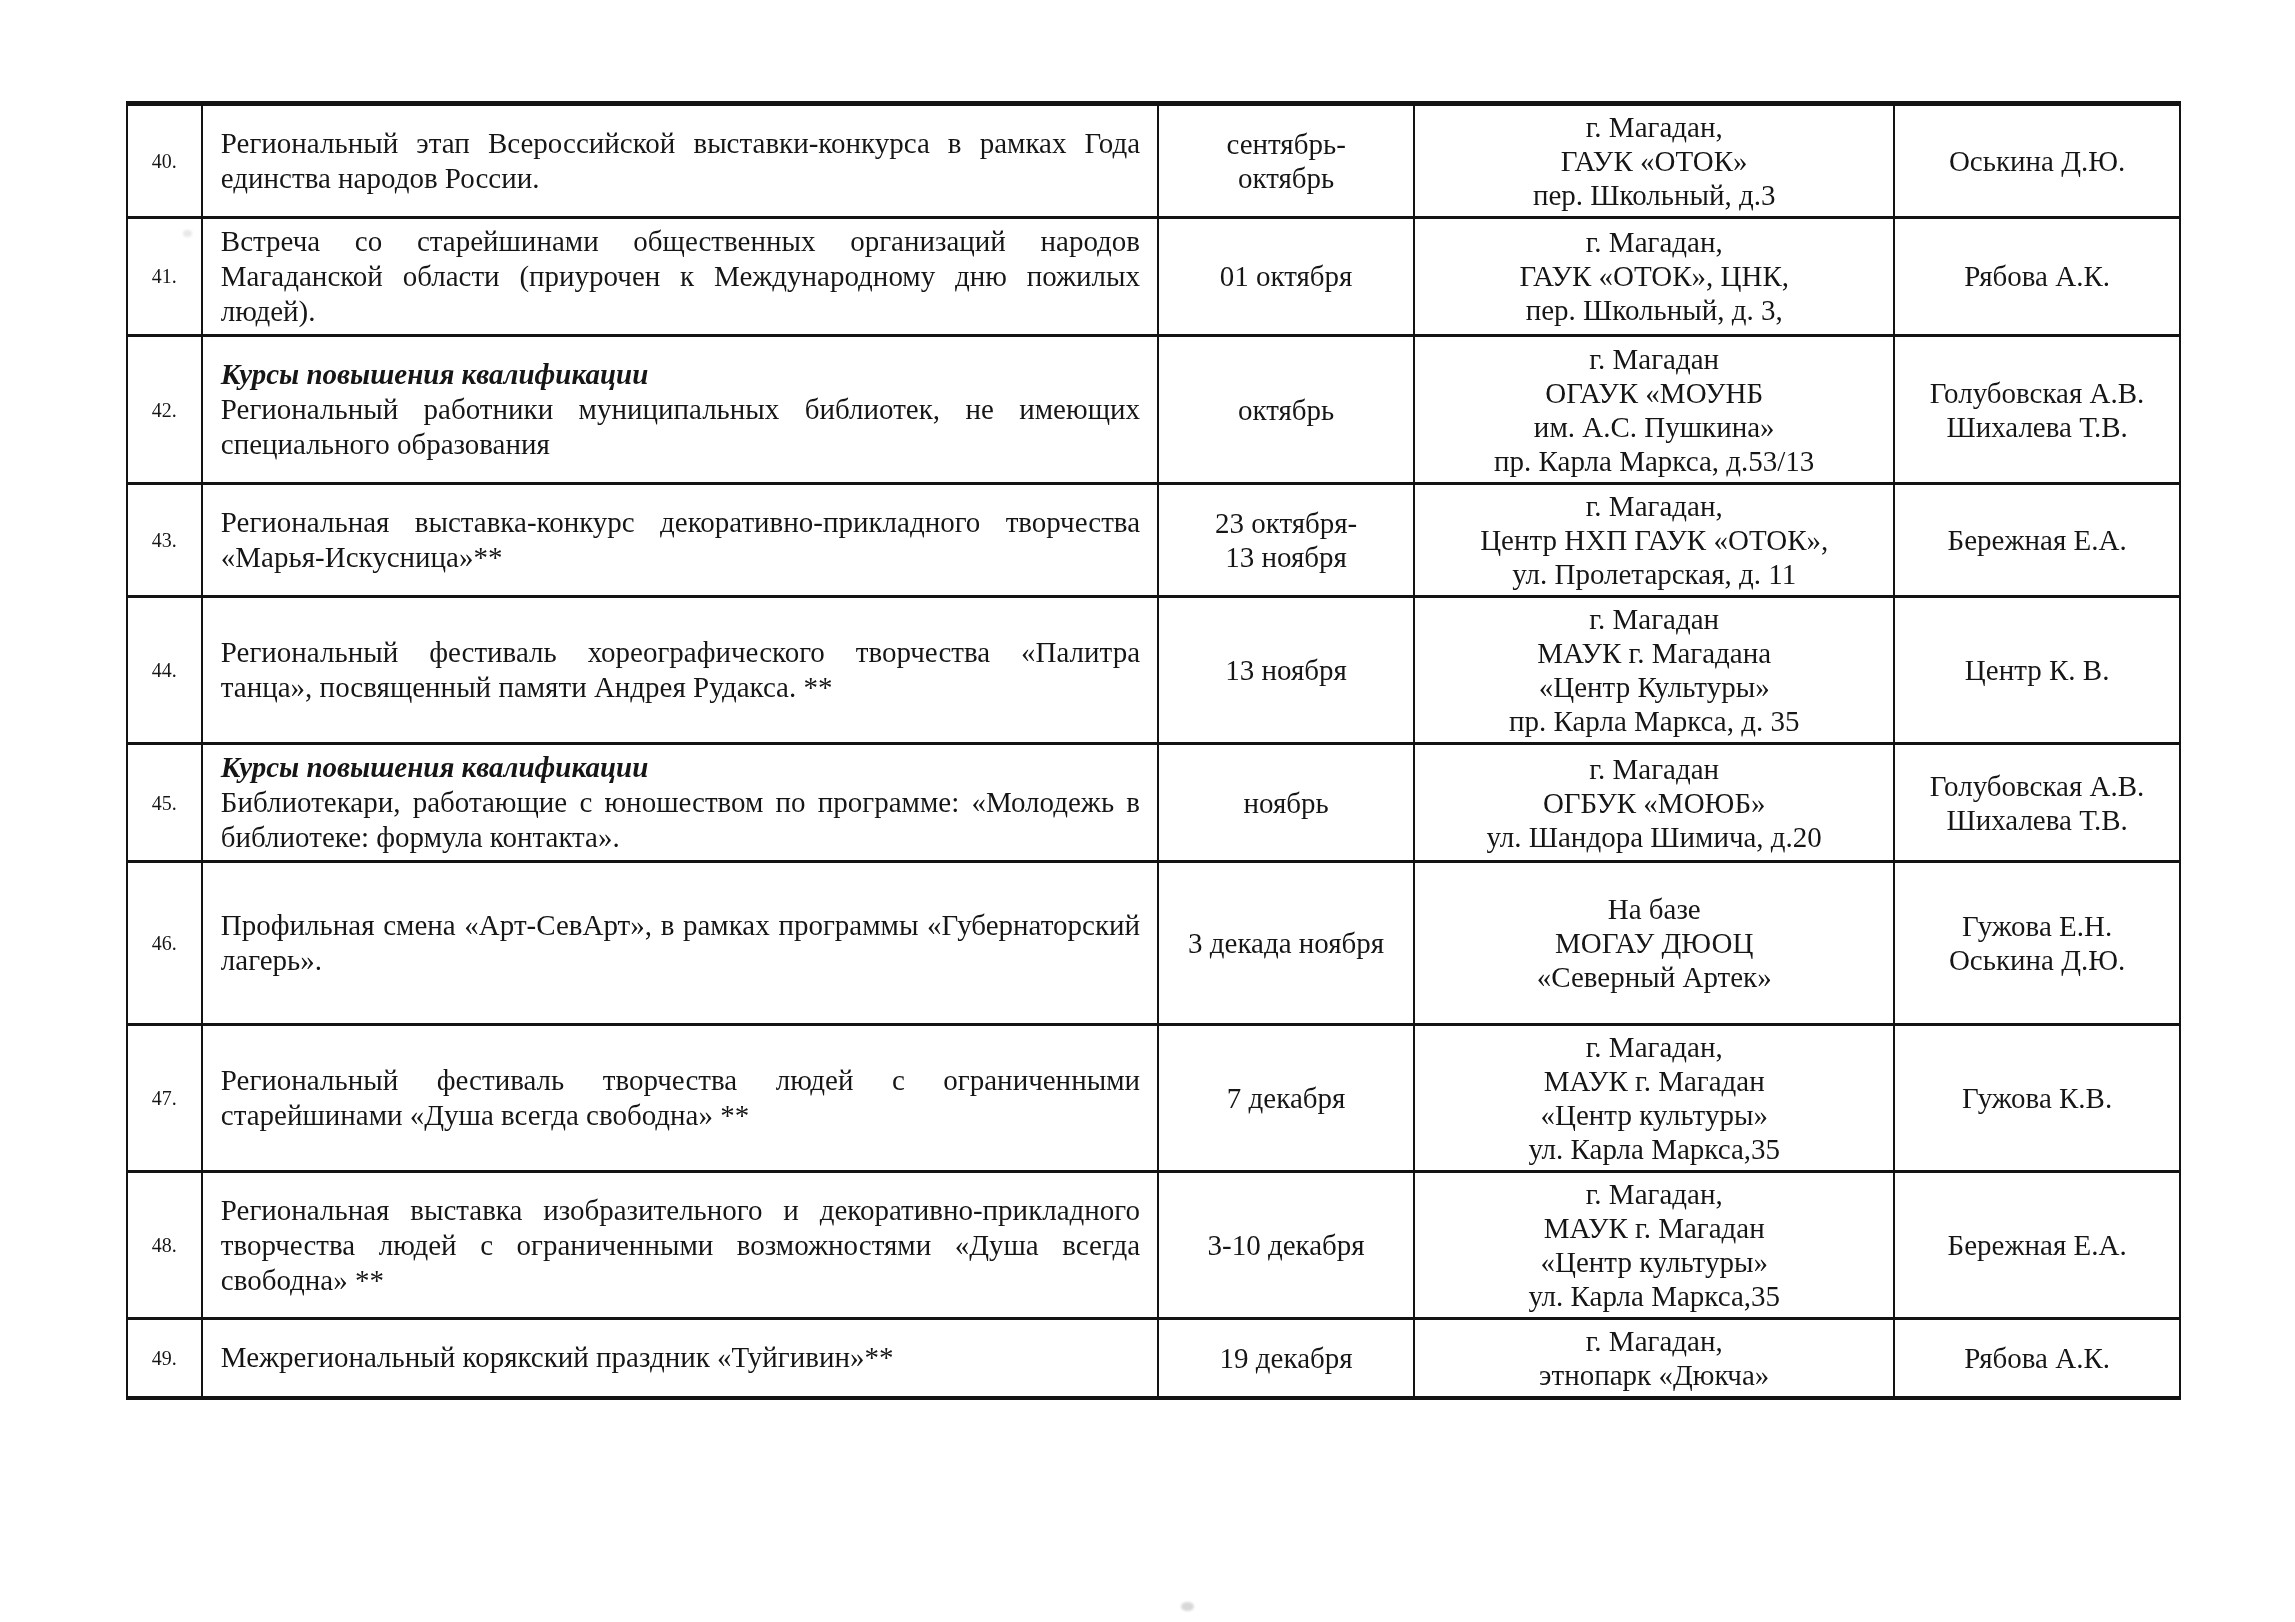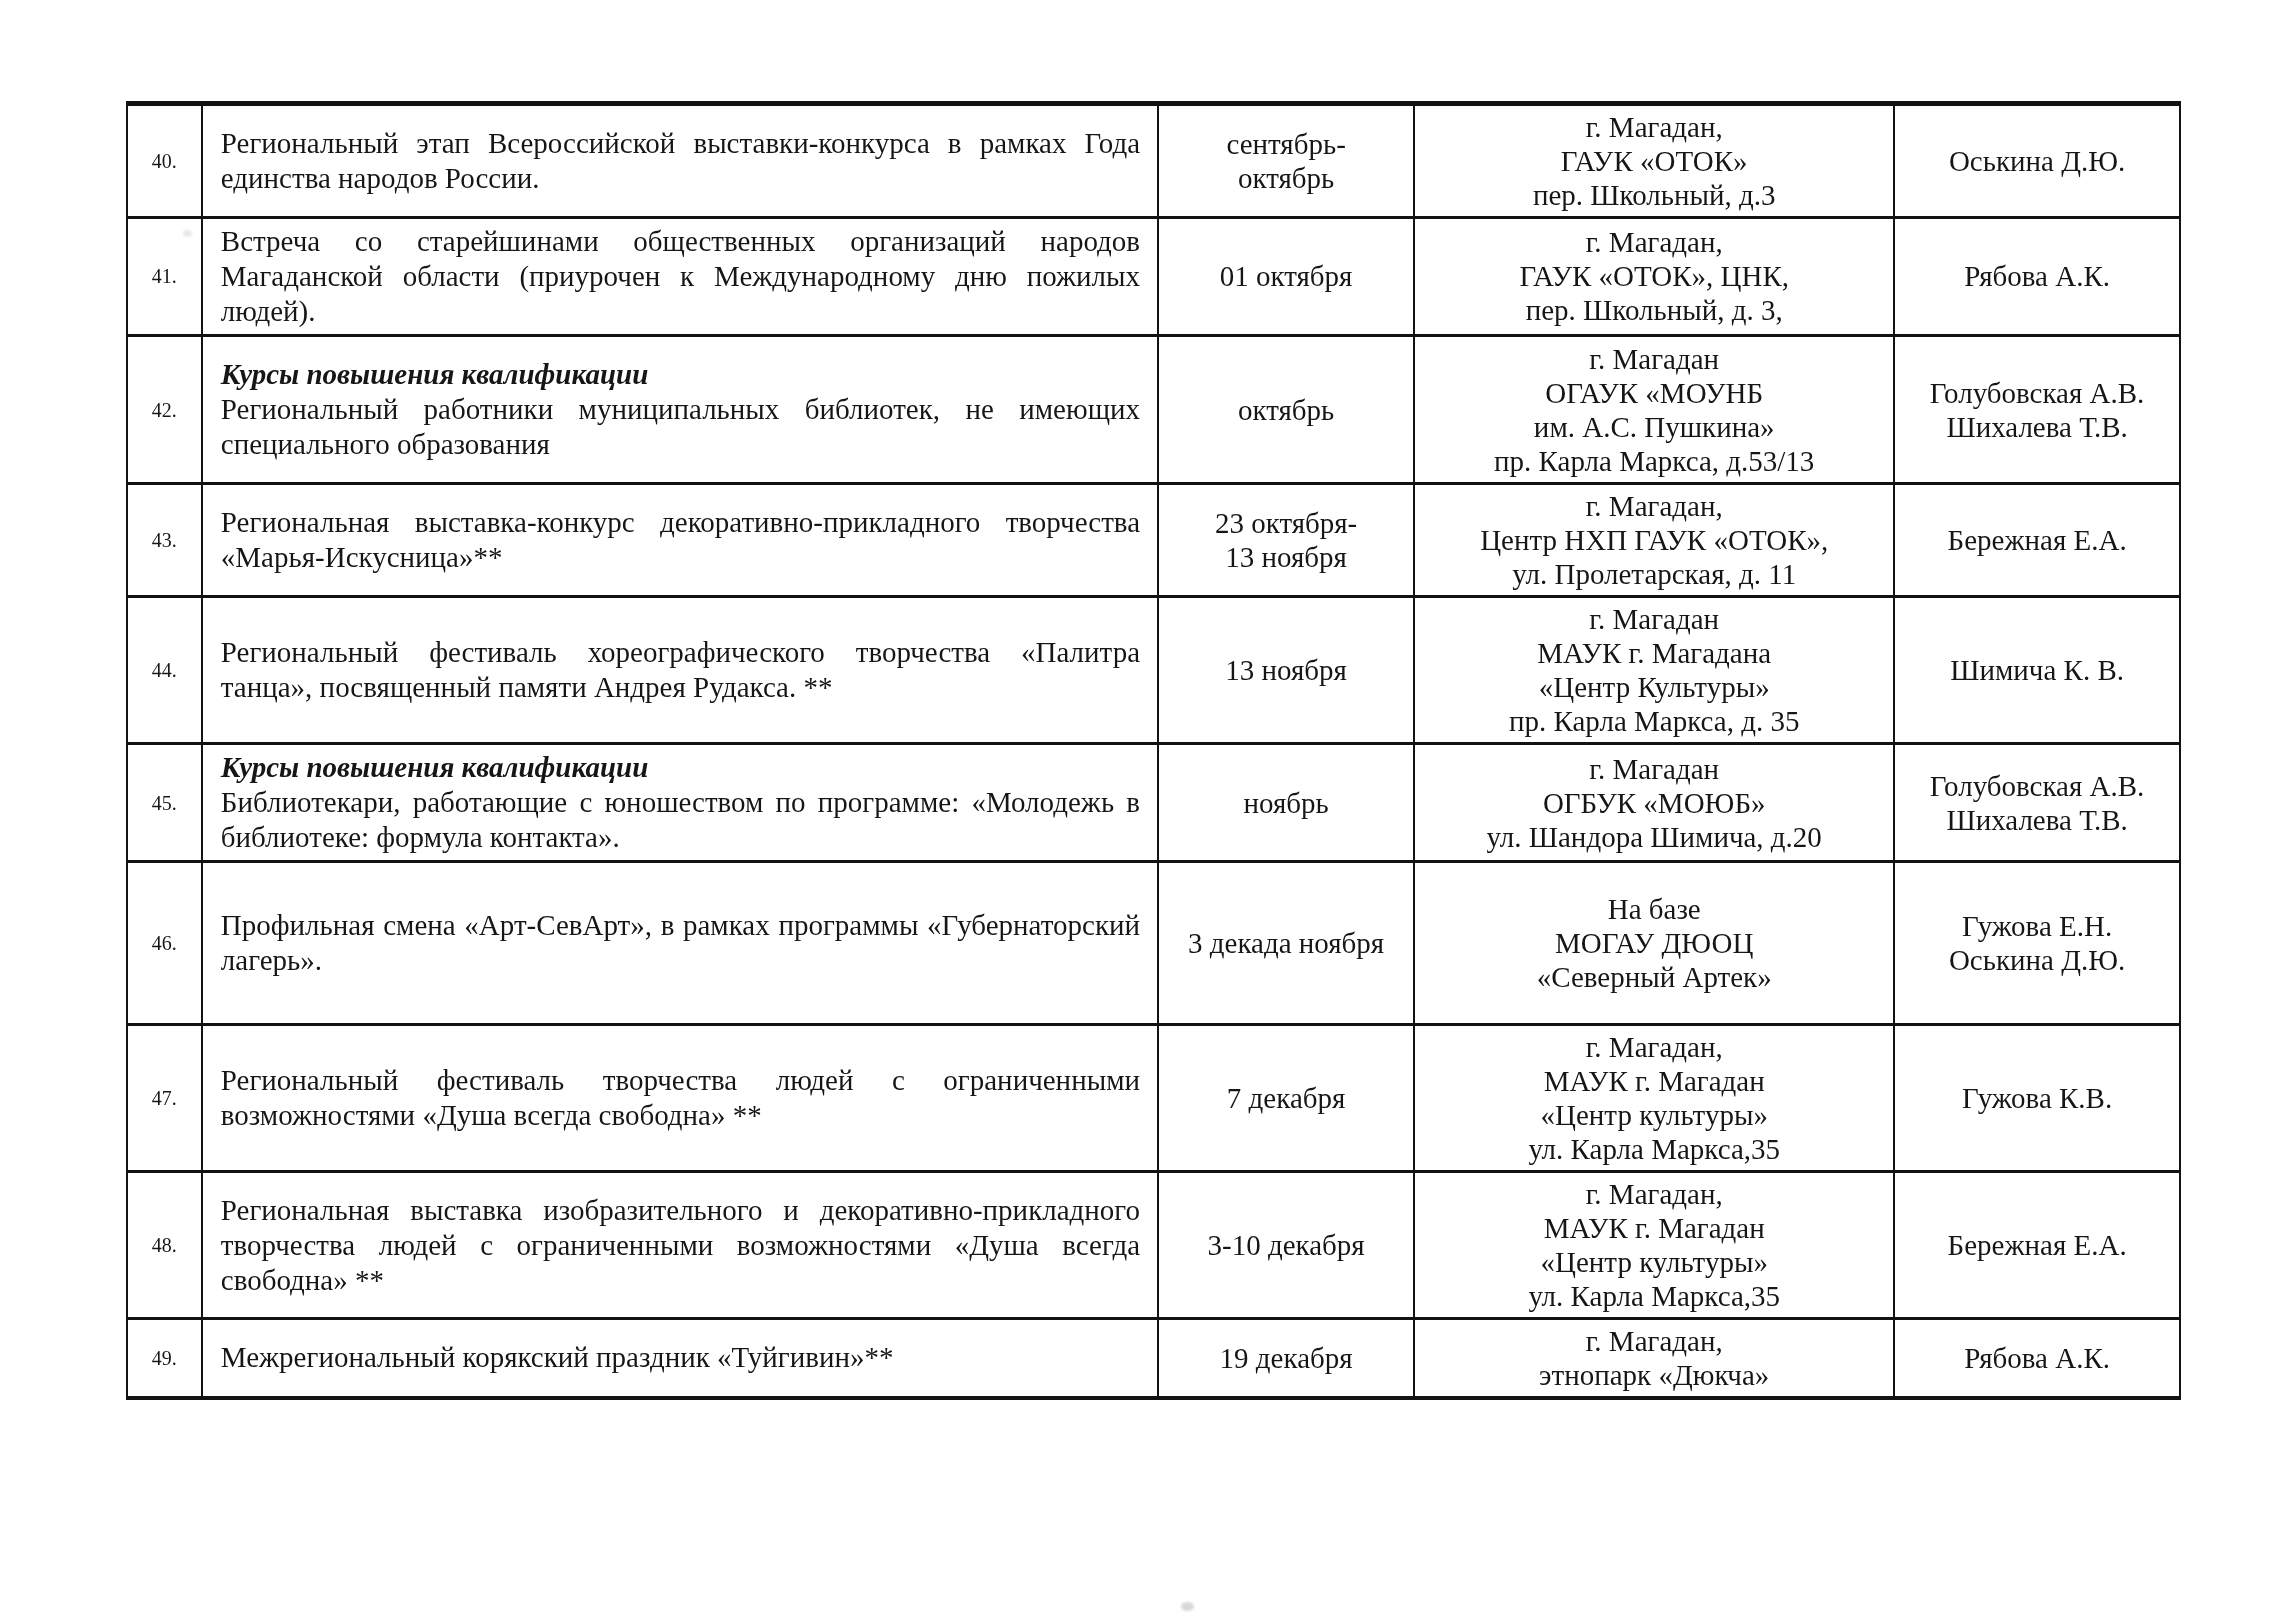--- a/index.html
+++ b/index.html
@@ -158,21 +158,21 @@
         <tr style="height:147px">
           <td class="num-cell">44.</td>
           <td class="event-cell">
             <div class="ev-head"></div><span>Региональный фестиваль хореографического творчества «Палитра танца», посвященный памяти Андрея Рудакса. **</span>
           </td>
           <td class="center-cell">13 ноября</td>
           <td class="center-cell">г. Магадан
 МАУК г. Магадана
 «Центр Культуры»
 пр. Карла Маркса, д. 35</td>
-          <td class="center-cell">Шимича К. В.</td>
+          <td class="center-cell">Центр К. В.</td>
         </tr>
 
         <tr style="height:109px">
           <td class="num-cell">45.</td>
           <td class="event-cell">
             <div class="ev-head">Курсы повышения квалификации</div><span>Библиотекари, работающие с юношеством по программе: «Молодежь в библиотеке: формула контакта».</span>
           </td>
           <td class="center-cell">ноябрь</td>
           <td class="center-cell">г. Магадан
 ОГБУК «МОЮБ»
@@ -190,21 +190,21 @@
           <td class="center-cell">На базе
 МОГАУ ДЮОЦ
 «Северный Артек»</td>
           <td class="center-cell">Гужова Е.Н.
 Оськина Д.Ю.</td>
         </tr>
 
         <tr style="height:136px">
           <td class="num-cell">47.</td>
           <td class="event-cell">
-            <div class="ev-head"></div><span>Региональный фестиваль творчества людей с ограниченными возможностями «Душа всегда свободна» **</span>
+            <div class="ev-head"></div><span>Региональный фестиваль творчества людей с ограниченными старейшинами «Душа всегда свободна» **</span>
           </td>
           <td class="center-cell">7 декабря</td>
           <td class="center-cell">г. Магадан,
 МАУК г. Магадан
 «Центр культуры»
 ул. Карла Маркса,35</td>
           <td class="center-cell">Гужова К.В.</td>
         </tr>
 
         <tr style="height:147px">

